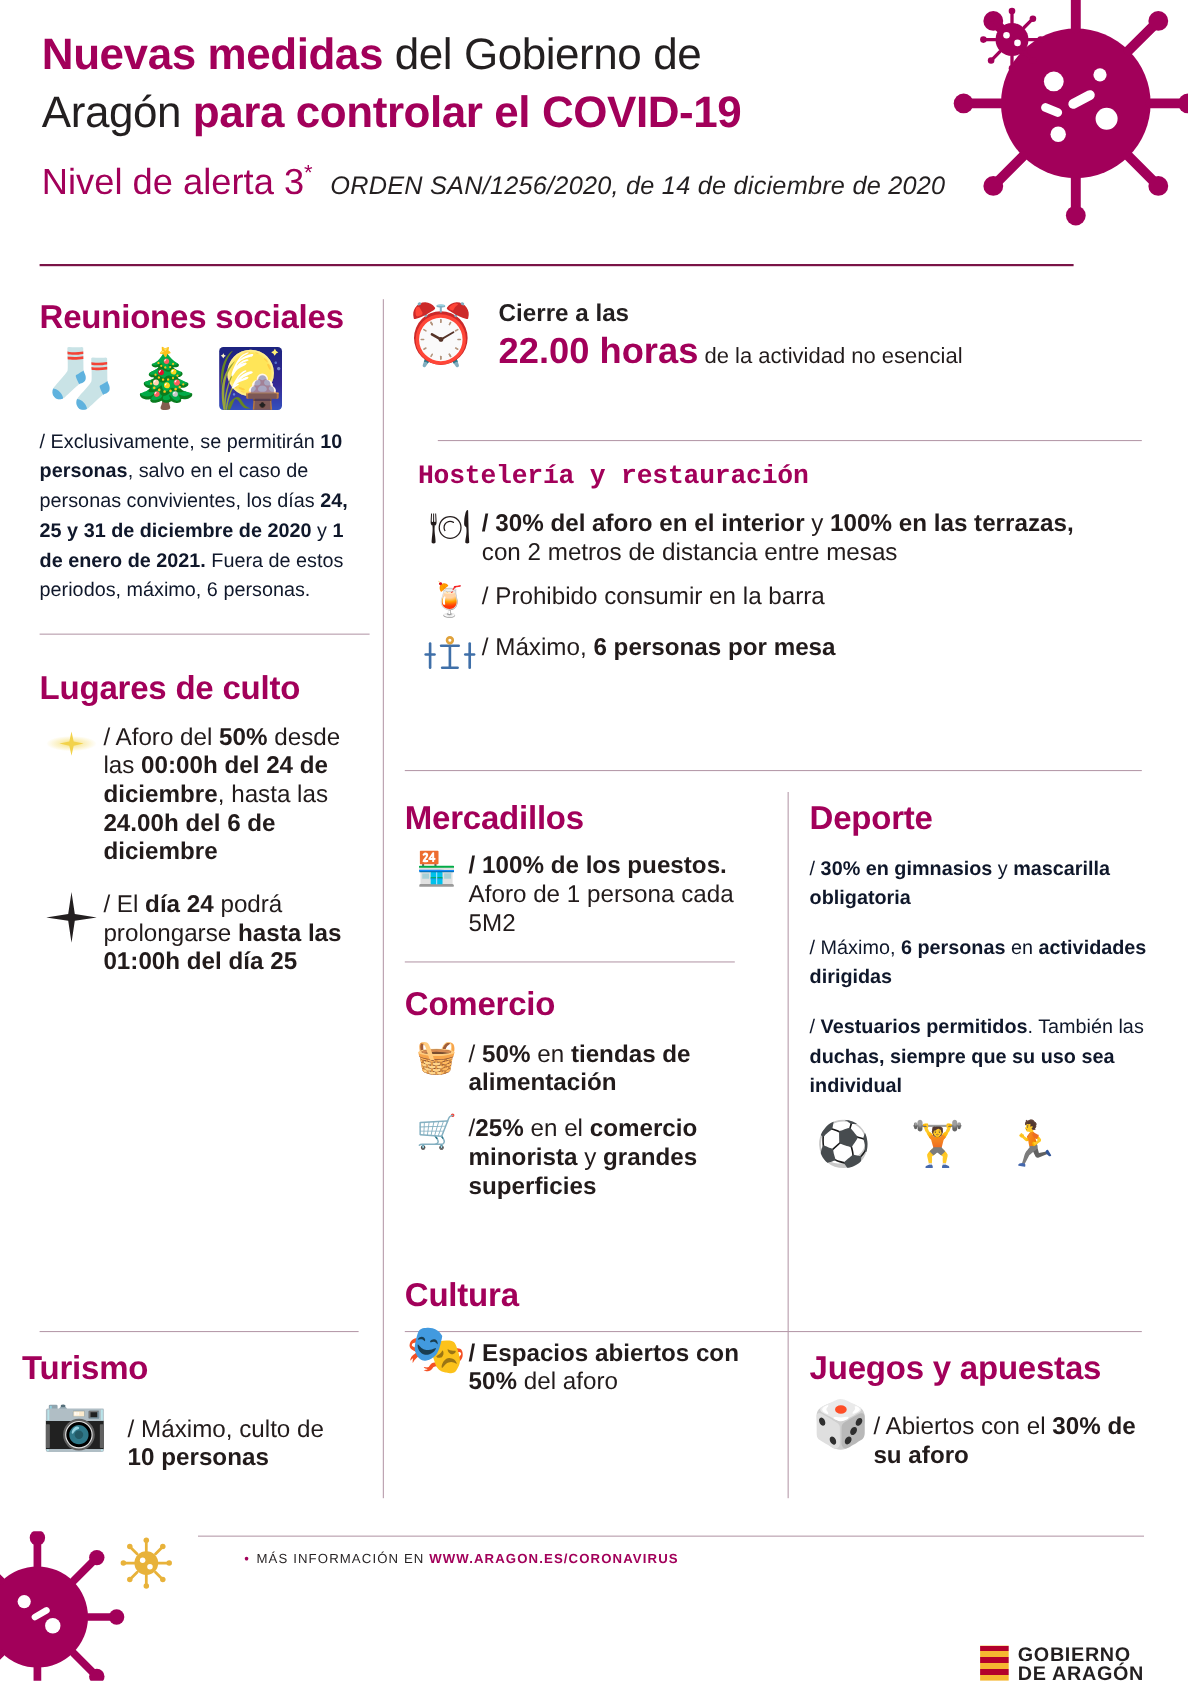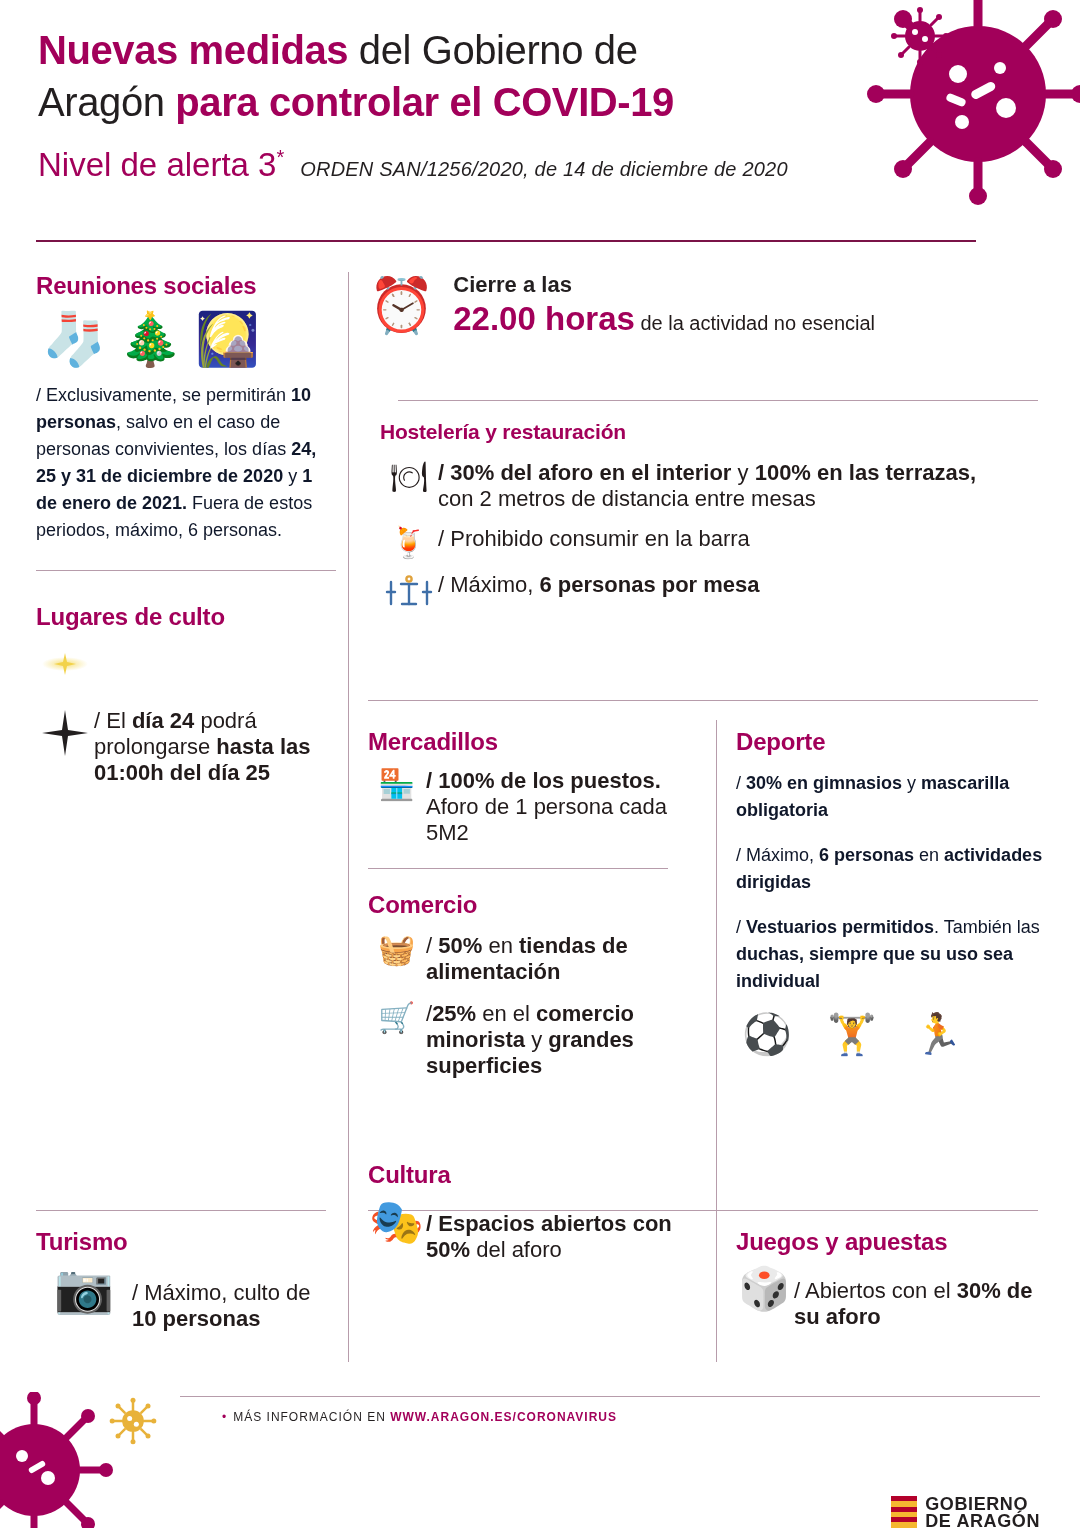--- a/index.html
+++ b/index.html
@@ -54,21 +54,21 @@
   .level {
     font-size: 33px;
     color: #a2005a;
     font-weight: 400;
   }
   .level .star {
     font-size: 20px;
     vertical-align: super;
   }
   .order {
-    font-size: 20px;
+    font-size: 23px;
     font-style: italic;
     color: #231f20;
     margin-left: 16px;
     letter-spacing: 0.2px;
   }
 
   .hrule-top {
     position: absolute;
     left: 36px;
     top: 240px;
@@ -86,21 +86,21 @@
   }
 
   .vdivider {
     position: absolute;
     width: 1px;
     background: #b79cab;
   }
 
   h2.section {
     color: #a2005a;
-    font-size: 24px;
+    font-size: 30px;
     font-weight: bold;
     margin: 0 0 10px 0;
     letter-spacing: -0.2px;
   }
 
   .body-text {
     font-size: 18px;
     line-height: 27px;
     color: #0f172a;
   }
@@ -196,21 +196,21 @@
   .hosteleria {
     position: absolute;
     left: 380px;
     top: 420px;
     width: 660px;
   }
 
   .mid-lower { position: absolute; left: 368px; top: 728px; width: 330px; }
   .right-lower { position: absolute; left: 736px; top: 728px; width: 320px; }
 
-  .bottom-left  { position: absolute; left: 36px;  top: 1228px; width: 300px; }
+  .bottom-left  { position: absolute; left: 20px;  top: 1228px; width: 300px; }
   .bottom-mid   { position: absolute; left: 368px; top: 1161px; width: 330px; }
   .bottom-right { position: absolute; left: 736px; top: 1228px; width: 320px; }
 
   
   .footer-rule {
     position: absolute;
     left: 180px;
     top: 1396px;
     width: 860px;
     height: 1px;
@@ -435,20 +435,23 @@
               <defs>
             <radialGradient id="gsp" cx="50%" cy="50%" r="50%">
               <stop offset="0%" stop-color="#f6e07a"></stop>
                   <stop offset="100%" stop-color="#f6e07a" stop-opacity="0"></stop>
             </radialGradient>
               </defs>
             <ellipse cx="23" cy="17" rx="23" ry="7" fill="url(#gsp)"></ellipse>
             <path d="M23 6 L25 15 L34 17 L25 19 L23 28 L21 19 L12 17 L21 15 Z" fill="#f2d24b"></path>
           </svg>
         </div>
+        <div class="txt">
+          <span>/ Aforo del </span><b>50%</b><span>  desde las </span><b>00:00h del 24 de diciembre</b><span>, hasta las </span><b>24.00h del 6 de diciembre</b>
+        </div>
       </div>
 
       <div class="item" style="margin-top:22px;">
         <div class="ico">
           <svg width="46" height="46" viewBox="0 0 46 46">
             <path d="M23 0 L26 20 L46 23 L26 26 L23 46 L20 26 L0 23 L20 20 Z" fill="#231f20"></path>
           </svg>
         </div>
         <div class="txt">
           <span>/ El </span><b>día 24</b><span> podrá prolongarse </span><b>hasta las 01:00h del día 25</b>
@@ -465,21 +468,21 @@
       <div class="l1">Cierre a las</div>
       <div class="l2">
         <span class="hours">22.00 horas</span><span> de la actividad no esencial</span>
       </div>
     </div>
   </div>
 
   <div class="hrule-mid"></div>
 
   <div class="hosteleria">
-    <h2 class="section" style="font-size:21px;">Hostelería y restauración</h2>
+    <h2 class="section" style="font-size:24px;font-family:Liberation Mono, monospace;">Hostelería y restauración</h2>
 
     <div class="item" style="margin-top:16px;">
       <div class="ico">🍽</div>
       <div class="txt" style="max-width:570px;">
         <b>/ </b><b>30% del aforo en el interior</b><span> y </span><b>100% en las terrazas,</b><span> con 2 metros de distancia entre mesas</span>
       </div>
     </div>
 
     <div class="item">
       <div class="ico">🍹</div>

